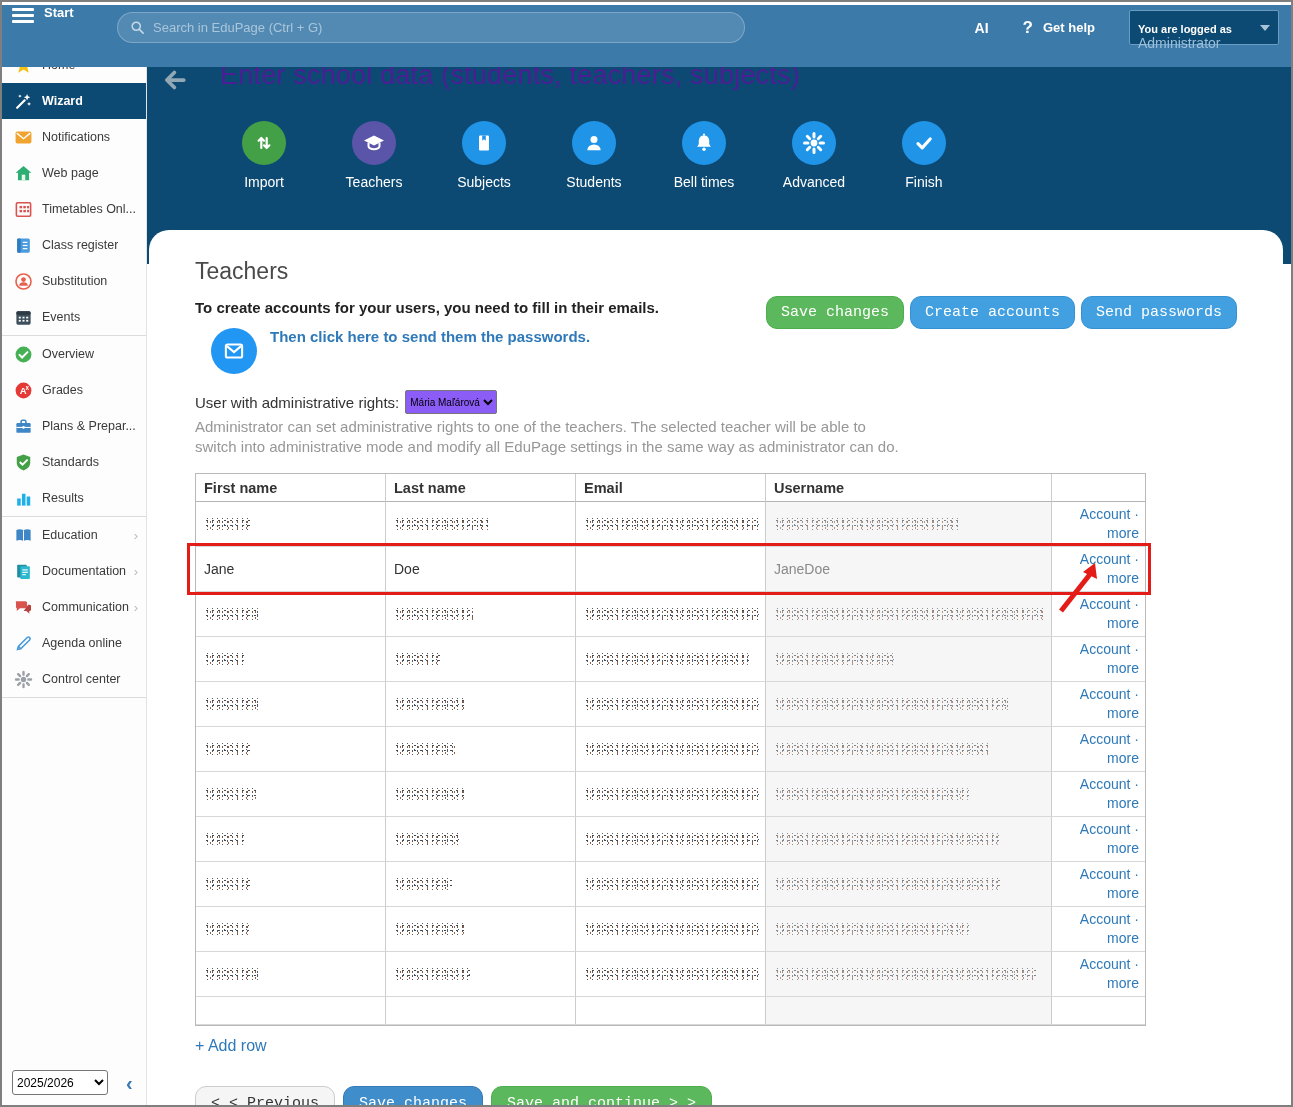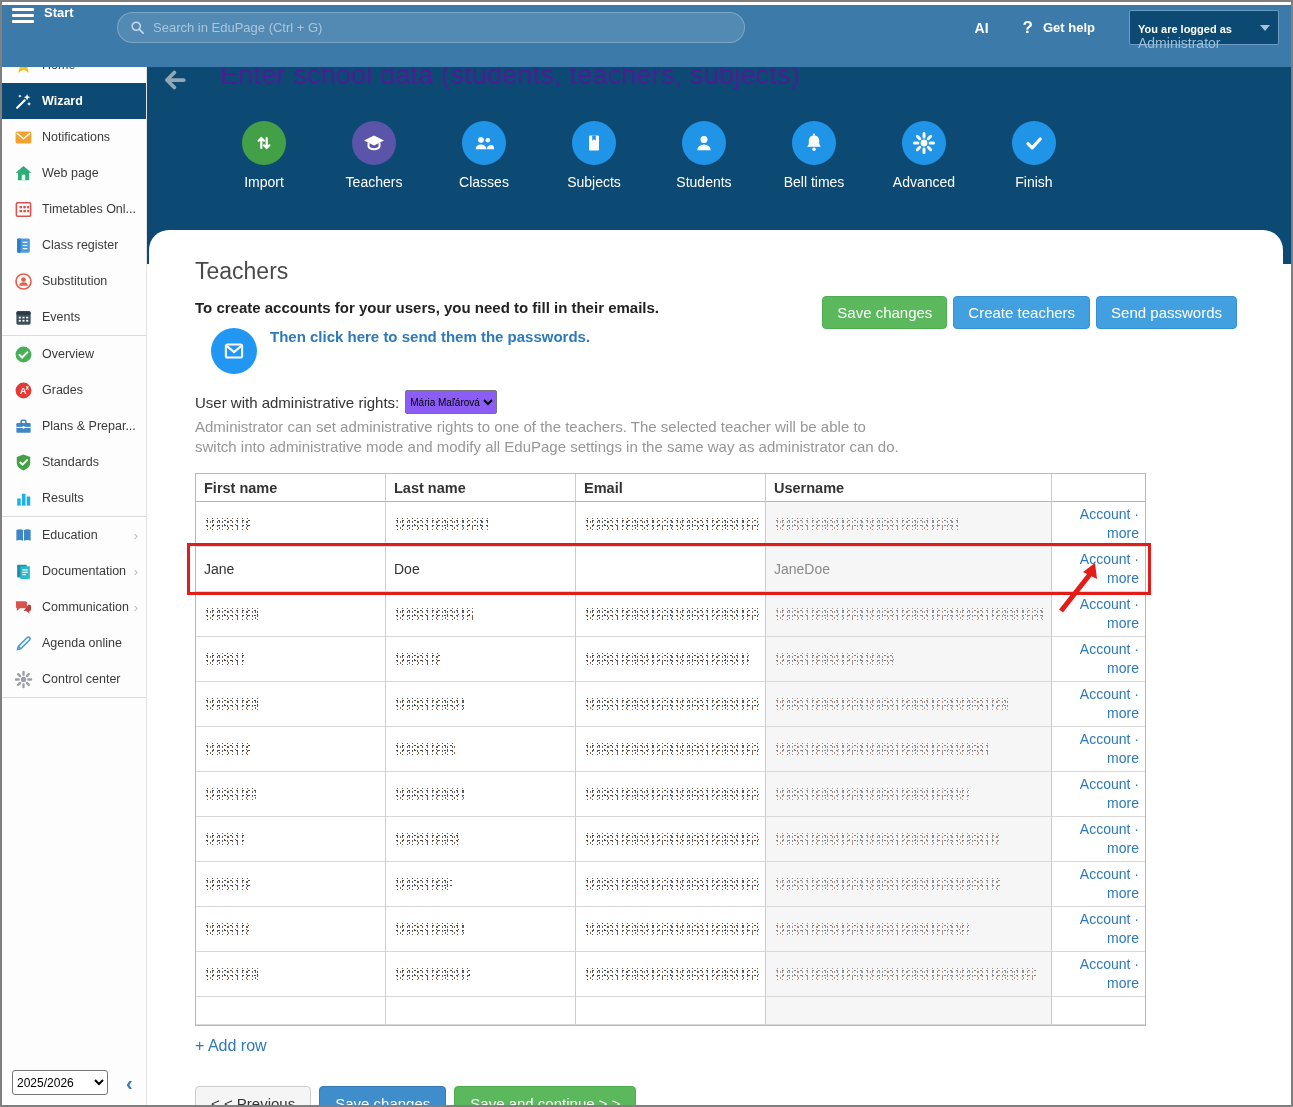--- a/index.html
+++ b/index.html
@@ -46,21 +46,21 @@
   .step .circ{width:44px;height:44px;border-radius:50%;display:flex;align-items:center;justify-content:center}
   .step .slab{margin-top:9px;color:#fff;font-size:14px}
 
   .panel{position:absolute;left:2px;top:183px;right:8px;bottom:0;background:#fff;border-radius:20px 20px 0 0;padding-left:46px;padding-top:28px}
   .h-teachers{font-size:23px;color:#4a4a4a;font-weight:400}
   .instruction{margin-top:14px;font-size:15px;font-weight:bold;color:#222}
   .mailrow{margin-top:12px;display:flex;}
   .mailcirc{width:46px;height:46px;border-radius:50%;background:#2196f3;display:flex;align-items:center;justify-content:center;margin-left:16px}
   .sendlink{margin-left:13px;color:var(--c-link);font-size:15px;font-weight:bold;cursor:pointer}
   .topbtns{position:absolute;right:46px;top:66px;display:flex;gap:6px}
-  .btn{display:inline-block;border-radius:4px;font-size:15px;padding:7px 14px;cursor:pointer;border:1px solid transparent;color:#fff;font-family:Liberation Sans, sans-serif}
+  .btn{display:inline-block;border-radius:11px;font-size:15px;padding:7px 14px;cursor:pointer;border:1px solid transparent;color:#fff;font-family:Liberation Mono, monospace}
   .btn.green{background:var(--c-green);border-color:#4cae4c}
   .btn.lightblue{background:var(--c-lightblue);border-color:#3592d2}
   .btn.blue{background:var(--c-blue);border-color:#3579b5}
   .btn.gray{background:#f5f5f5;border-color:#ccc;color:#333}
 
   .adminrow{margin-top:16px;display:flex;align-items:center;font-size:15px;color:#333}
   .adminrow select{margin-left:6px;font-size:10px;font-family:inherit;border:1px solid #767676;border-radius:2px;height:24px;background:#8b5cf6}
   .adminnote{margin-top:3px;font-size:15px;color:#979797;line-height:19.5px}
 
   
@@ -361,33 +361,20 @@
             <svg width="24" height="24" viewBox="0 0 24 24">
               <path d="M12 4.5L22 9.5 12 14.5 2 9.5z" fill="#fff"></path>
               <path d="M6.5 11.8v3.5c0 1.6 2.5 3 5.5 3s5.5-1.4 5.5-3v-3.5" fill="none" stroke="#fff" stroke-width="2"></path>
             </svg>
           </div>
           <div class="slab">Teachers</div>
         </div>
         <div class="step">
           <div class="circ" style="background:#2095e8">
             <svg width="24" height="24" viewBox="0 0 24 24">
-              <g fill="#fff">
-                <circle cx="9" cy="8.8" r="2.9"></circle>
-                <circle cx="15.8" cy="9.2" r="2.3"></circle>
-                <path d="M3.6 18.2a5.4 4.8 0 0 1 10.8 0z"></path>
-                <path d="M14.7 18.2a4.5 4.2 0 0 1 6.6-3.7c.5 1.1.8 2.3.8 3.7z"></path>
-              </g>
-            </svg>
-          </div>
-          <div class="slab">Classes</div>
-        </div>
-        <div class="step">
-          <div class="circ" style="background:#2095e8">
-            <svg width="24" height="24" viewBox="0 0 24 24">
               <rect x="7" y="4.5" width="10" height="15" rx="1.2" fill="#fff"></rect>
               <path d="M13.8 4.5v5.2l-1.8-1.4-1.8 1.4V4.5z" fill="#2095e8"></path>
             </svg>
           </div>
           <div class="slab">Subjects</div>
         </div>
         <div class="step">
           <div class="circ" style="background:#2095e8">
             <svg width="24" height="24" viewBox="0 0 24 24">
               <circle cx="12" cy="8.4" r="3.5" fill="#fff"></circle>
@@ -424,21 +411,21 @@
           <div class="slab">Finish</div>
         </div>
       </div>
 
     <div class="panel">
       <div class="h-teachers">Teachers</div>
       <div class="instruction">To create accounts for your users, you need to fill in their emails.</div>
 
       <div class="topbtns">
         <div class="btn green">Save changes</div>
-        <div class="btn lightblue">Create teachers</div>
+        <div class="btn lightblue">Create accounts</div>
         <div class="btn lightblue">Send passwords</div>
       </div>
 
       <div class="mailrow">
         <div class="mailcirc">
           <svg width="26" height="26" viewBox="0 0 24 24">
               <rect x="4.5" y="6" width="15" height="12" rx="1.5" fill="none" stroke="#fff" stroke-width="1.9"></rect>
               <path d="M5.5 7.5L12 13l6.5-5.5" fill="none" stroke="#fff" stroke-width="1.9"></path>
             </svg>
         </div>

